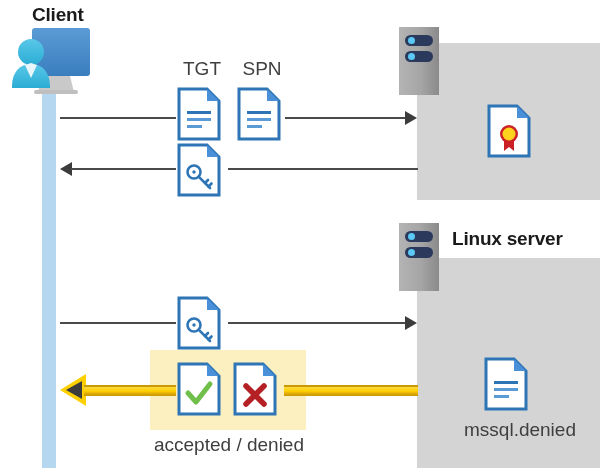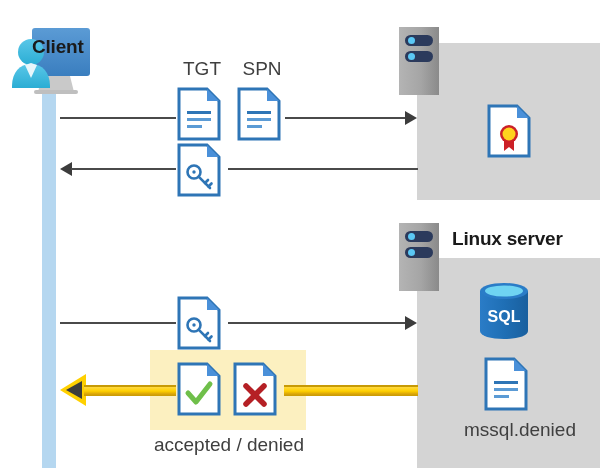--- a/index.html
+++ b/index.html
@@ -115,21 +115,21 @@
       </defs>
       <rect x="28" y="2" width="58" height="48" rx="3" fill="url(#scr)"></rect>
 
       <circle cx="27" cy="26" r="13" fill="url(#pers)"></circle>
 
       <path d="M8 60 C8 46 16 38 27 38 C38 38 46 46 46 60 L46 62 L8 62 Z" fill="url(#pers)"></path>
 
       <path d="M21 39 L27 52 L33 39 L27 37 Z" fill="#e8f6fb"></path>
     </svg>
   </div>
-  <div class="abs title-bold" style="left:32px; top:4px; width:120px;margin-top:32px;">Client</div>
+  <div class="abs title-bold" style="left:32px; top:4px; width:120px;">Client</div>
 
   <div class="abs" style="left:398px; top:26px; width:42px; height:70px;">
     <svg width="42" height="70" viewBox="0 0 42 70">
       <defs>
         <linearGradient id="srvg1" x1="0" y1="0" x2="1" y2="0">
           <stop offset="0%" stop-color="#b4b4b4"></stop>
           <stop offset="55%" stop-color="#a5a5a5"></stop>
           <stop offset="100%" stop-color="#8a8a8a"></stop>
         </linearGradient>
       </defs>
@@ -157,35 +157,20 @@
     <svg width="42" height="70" viewBox="0 0 42 70">
       <rect x="1" y="1" width="40" height="68" fill="url(#srvg1)"></rect>
       <rect x="7" y="9" width="28" height="11" rx="5.5" fill="#2b3a5c"></rect>
       <circle cx="13.5" cy="14.5" r="3.5" fill="#5bc8f5"></circle>
       <rect x="7" y="25" width="28" height="11" rx="5.5" fill="#2b3a5c"></rect>
       <circle cx="13.5" cy="30.5" r="3.5" fill="#5bc8f5"></circle>
     </svg>
   </div>
   <div class="abs title-bold" style="left:452px; top:228px; width:150px;">Linux server</div>
 
-  <div class="abs" style="left:478px; top:282px; width:52px; height:58px;">
-    <svg width="52" height="58" viewBox="0 0 52 58">
-      <defs>
-        <linearGradient id="sqlg" x1="0" y1="0" x2="1" y2="0">
-          <stop offset="0%" stop-color="#2a7cc7"></stop>
-          <stop offset="50%" stop-color="#1f6fb5"></stop>
-          <stop offset="100%" stop-color="#195f9e"></stop>
-        </linearGradient>
-      </defs>
-      <path d="M2 9 V49 C2 54 13 57 26 57 C39 57 50 54 50 49 V9 Z" fill="url(#sqlg)"></path>
-      <ellipse cx="26" cy="9" rx="24" ry="8" fill="#2a7cc7"></ellipse>
-      <ellipse cx="26" cy="9" rx="19" ry="5.5" fill="#6fd4f2"></ellipse>
-      <text x="26" y="40" font-family="Liberation Sans, sans-serif" font-size="16" font-weight="bold" fill="#ffffff" text-anchor="middle">SQL</text>
-    </svg>
-  </div>
 
   <div class="abs" style="left:484px; top:357px; width:44px; height:54px;">
     <svg width="44" height="54" viewBox="0 0 44 54">
       <path d="M2 2 H30 L42 14 V52 H2 Z" fill="#ffffff" stroke="#2e75b6" stroke-width="3"></path>
       <path d="M30 2 L42 14 H30 Z" fill="#4a90d9"></path>
       <rect x="10" y="24" width="24" height="3" fill="#2e75b6"></rect>
       <rect x="10" y="31" width="24" height="3" fill="#5b9bd5"></rect>
       <rect x="10" y="38" width="15" height="3" fill="#5b9bd5"></rect>
     </svg>
   </div>

